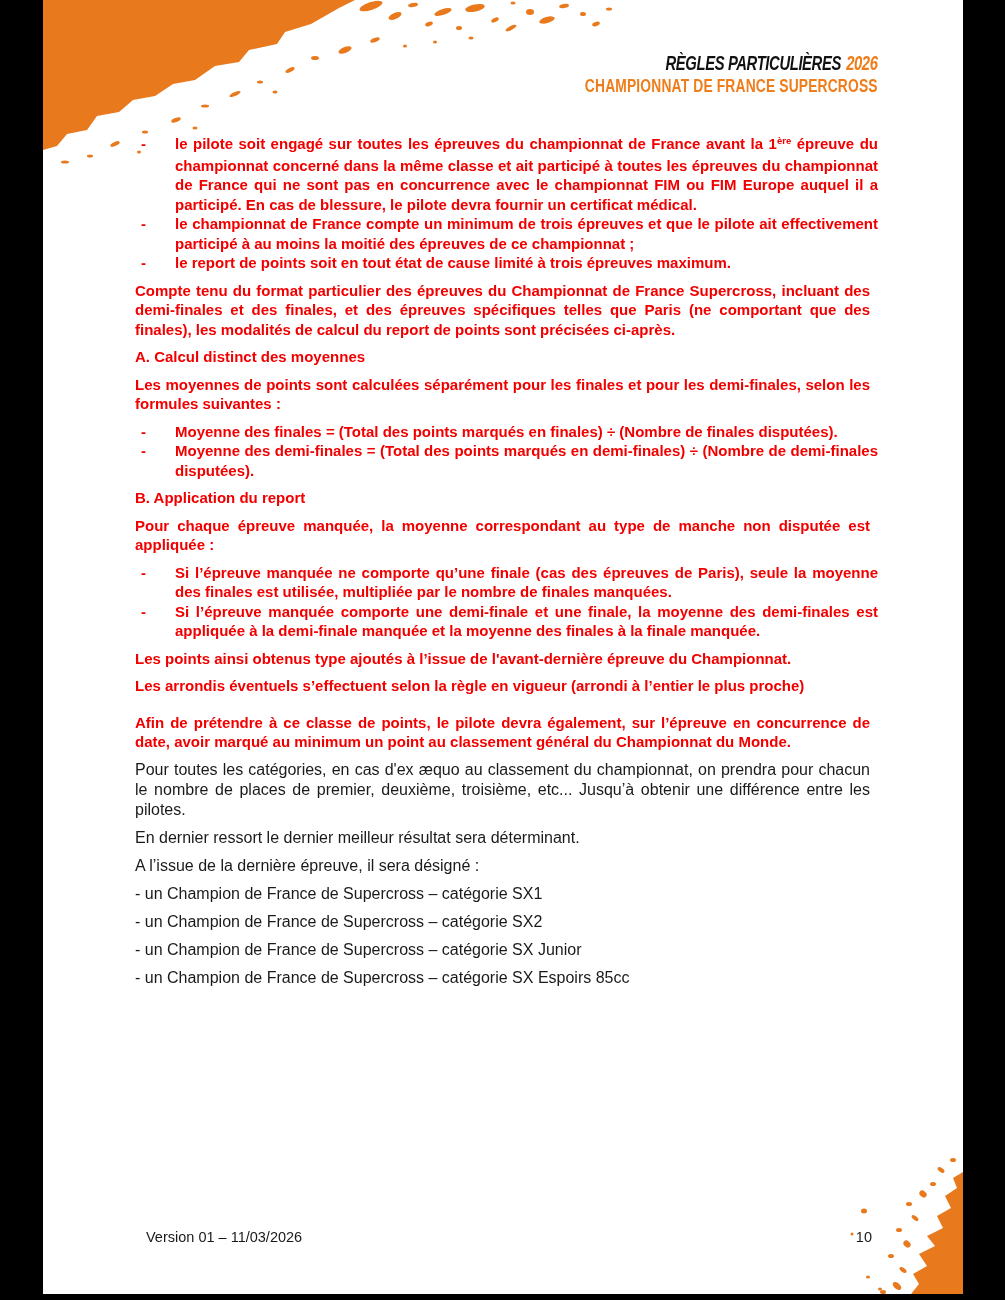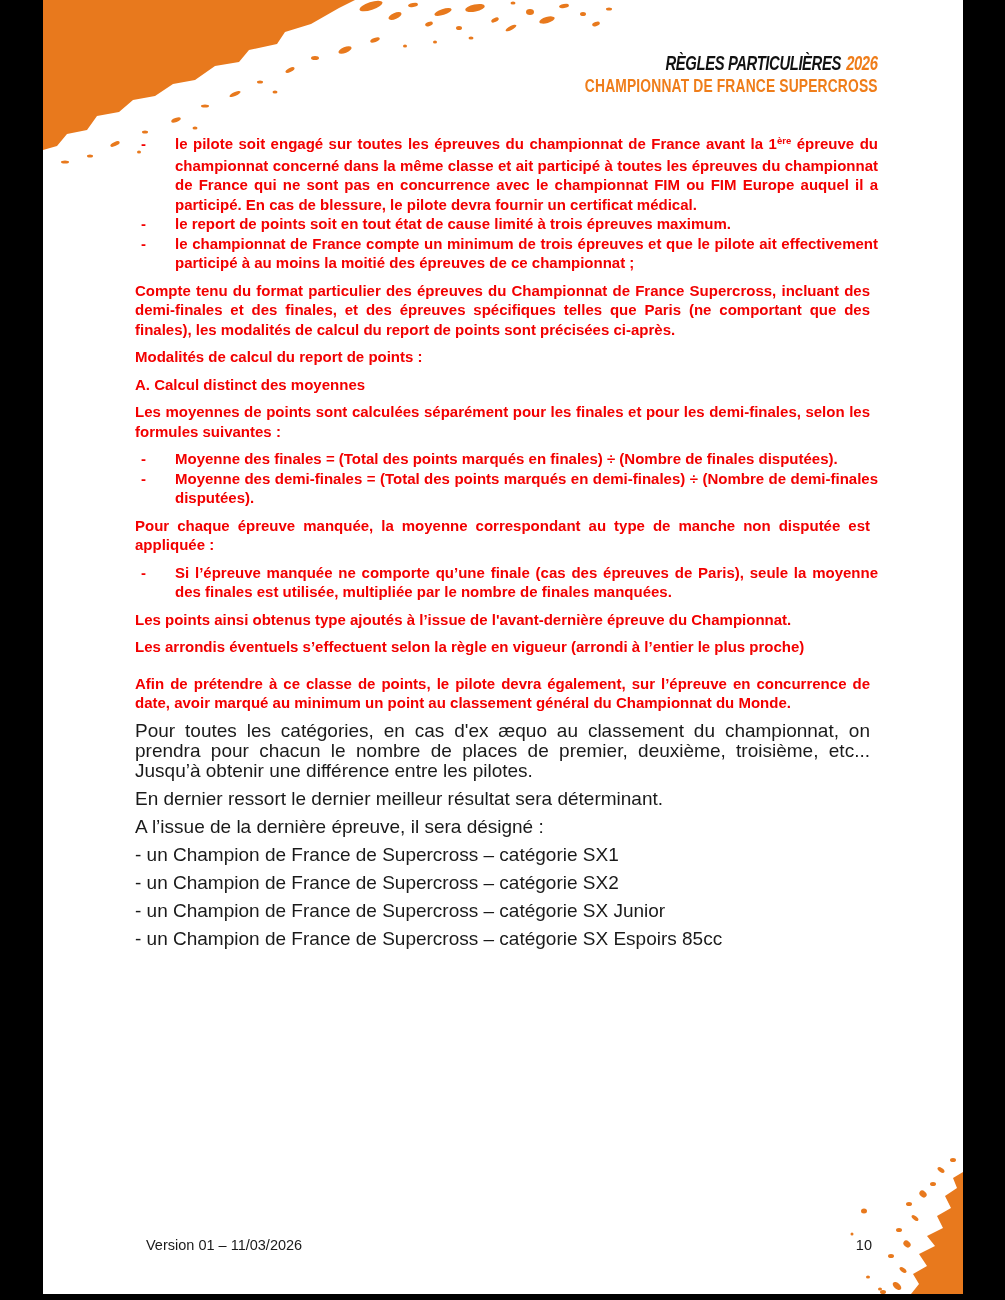--- a/index.html
+++ b/index.html
@@ -35,31 +35,31 @@
 
   .content {
     position:absolute; top:134px; left:84px; width:751px;
     color:#F20000; font-weight:bold; font-size:15px; line-height:19.5px;
   }
   .content p { margin:8px; text-align:justify; }
   .dash-item { position:relative; padding-left:48px; text-align:justify; }
   .dash-item::before { content:"-"; position:absolute; left:14px; top:0; }
   sup { font-size:9.5px; font-weight:bold; vertical-align:baseline; position:relative; top:-5px; }
 
-  .black { color:#1a1a1a; font-weight:normal; font-size:19px; line-height:20px; }
+  .black { color:#1a1a1a; font-weight:normal; font-size:16px; line-height:20px; }
   .content .left { text-align:left; }
 
   .mb20{} .mb14{margin-bottom:14px} .mb9{margin-bottom:9px}
   .mb6{margin-bottom:6px} .mb5{margin-bottom:5px} .mb17{margin-bottom:17px}
   .mb15{margin-bottom:15px}
 
   .footer {
     position:absolute; top:1228px; left:103px; width:726px;
     display:flex; justify-content:space-between;
-    font-size:14.5px; color:#1a1a1a; line-height:18px;margin-top:8px;
+    font-size:14.5px; color:#1a1a1a; line-height:18px;
   }
 </style>
 </head>
 <body>
 
 <div class="page">
 
   <svg class="splash-tl" viewBox="0 0 600 175" xmlns="http://www.w3.org/2000/svg" aria-hidden="true">
     <g fill="#E8791D">
       <polygon points="0,0 312,0 296,8 268,24 242,32 234,44 206,50 196,62 172,66 152,80 130,84 112,96 90,100 76,112 54,116 44,130 24,134 14,146 0,150"></polygon>
@@ -106,39 +106,40 @@
     </div>
     <div class="h2wrap">
       <span class="h2inner">CHAMPIONNAT DE FRANCE SUPERCROSS</span>
     </div>
   </div>
 
   <main class="content">
 
     <div class="mb20">
       <div class="dash-item"><span>le pilote soit engagé sur toutes les épreuves du championnat de France avant la 1</span><sup>ère</sup><span> épreuve du championnat concerné dans la même classe et ait participé à toutes les épreuves du championnat de France qui ne sont pas en concurrence avec le championnat FIM ou FIM Europe auquel il a participé. En cas de blessure, le pilote devra fournir un certificat médical.</span></div>
+      <div class="dash-item">le championnat de France compte un minimum de trois épreuves et que le pilote ait effectivement participé à au moins la moitié des épreuves de ce championnat ;</div>
       <div class="dash-item">le report de points soit en tout état de cause limité à trois épreuves maximum.</div>
-      <div class="dash-item">le championnat de France compte un minimum de trois épreuves et que le pilote ait effectivement participé à au moins la moitié des épreuves de ce championnat ;</div>
     </div>
 
     <p class="mb14">Compte tenu du format particulier des épreuves du Championnat de France Supercross, incluant des demi-finales et des finales, et des épreuves spécifiques telles que Paris (ne comportant que des finales), les modalités de calcul du report de points sont précisées ci-après.</p>
 
-    <p class="mb9">Modalités de calcul du report de points :</p>
     <p>A. Calcul distinct des moyennes</p>
     <p class="mb6">Les moyennes de points sont calculées séparément pour les finales et pour les demi-finales, selon les formules suivantes :</p>
 
     <div class="mb6">
       <div class="dash-item">Moyenne des finales = (Total des points marqués en finales) ÷ (Nombre de finales disputées).</div>
       <div class="dash-item">Moyenne des demi-finales = (Total des points marqués en demi-finales) ÷ (Nombre de demi-finales disputées).</div>
     </div>
 
+    <p>B. Application du report</p>
     <p class="mb5">Pour chaque épreuve manquée, la moyenne correspondant au type de manche non disputée est appliquée :</p>
 
     <div>
       <div class="dash-item">Si l’épreuve manquée ne comporte qu’une finale (cas des épreuves de Paris), seule la moyenne des finales est utilisée, multipliée par le nombre de finales manquées.</div>
+      <div class="dash-item">Si l’épreuve manquée comporte une demi-finale et une finale, la moyenne des demi-finales est appliquée à la demi-finale manquée et la moyenne des finales à la finale manquée.</div>
     </div>
 
     <div class="mb17">
       <p>Les points ainsi obtenus type ajoutés à l’issue de l'avant-dernière épreuve du Championnat.</p>
       <p>Les arrondis éventuels s’effectuent selon la règle en vigueur (arrondi à l’entier le plus proche)</p>
     </div>
 
     <p class="mb15">Afin de prétendre à ce classe de points, le pilote devra également, sur l’épreuve en concurrence de date, avoir marqué au minimum un point au classement général du Championnat du Monde.</p>
 
     <div class="black">

